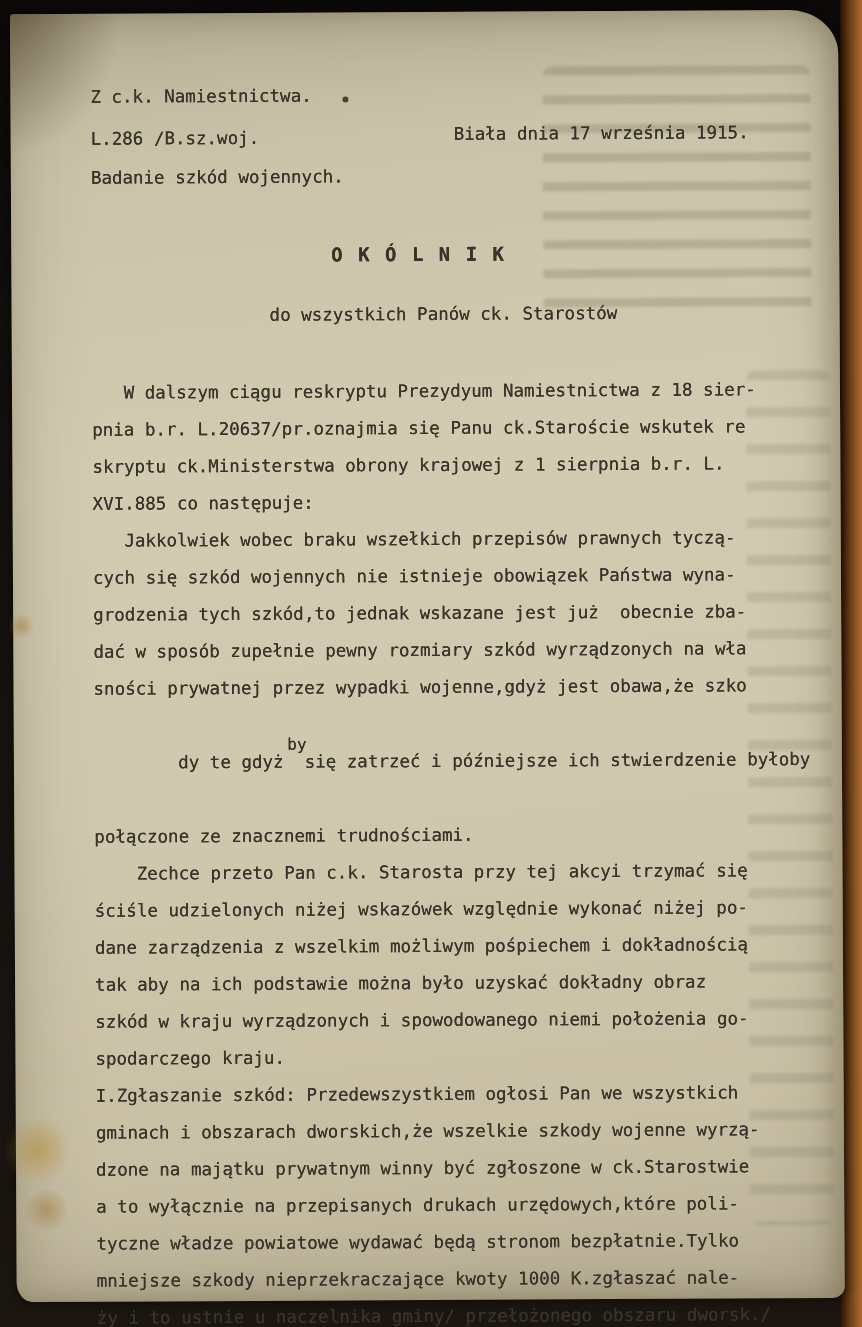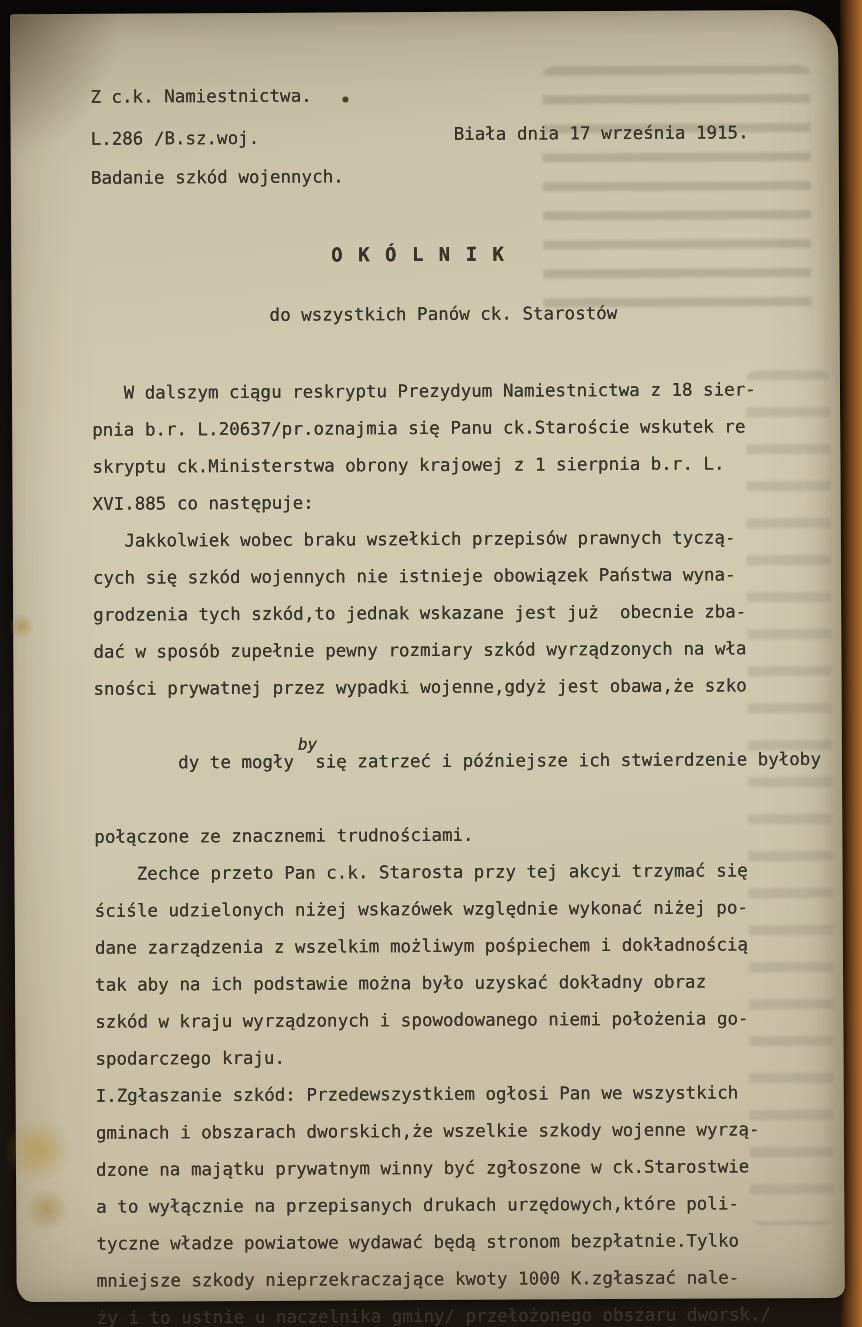--- a/index.html
+++ b/index.html
@@ -37,21 +37,21 @@
     margin-top:52px; margin-left:240px;
     font-size:19px; font-weight:bold; letter-spacing:2px;
     line-height:27px; white-space:pre;
   }
   .subtitle { margin-top:33px; margin-left:178px; line-height:26px; white-space:pre; }
   .body-text { margin-top:46px; }
   .line { line-height:37px; white-space:pre; }
   .ins-anchor { position:relative; display:inline-block; width:0; }
   .ins {
     position:absolute; left:0.4ch; bottom:15px;
-    font-size:16px; line-height:16px; white-space:pre;font-style:italic;
+    font-size:16px; line-height:16px; white-space:pre;
   }
   
   .bleed {
     position:absolute; pointer-events:none;
     filter:blur(1.8px);
     border-radius:10px;
   }
   .bleed-top-right {
     right:28px; top:55px; width:268px; height:252px; opacity:0.38;
     background:repeating-linear-gradient(180deg, rgba(103,98,80,0.65) 0 9px, rgba(0,0,0,0) 9px 29px);
@@ -116,21 +116,21 @@
           <div class="line">pnia b.r. L.20637/pr.oznajmia się Panu ck.Staroście wskutek re</div>
           <div class="line">skryptu ck.Ministerstwa obrony krajowej z 1 sierpnia b.r. L.</div>
           <div class="line">XVI.885 co następuje:</div>
           <div class="line">   Jakkolwiek wobec braku wszełkich przepisów prawnych tyczą-</div>
           <div class="line">cych się szkód wojennych nie istnieje obowiązek Państwa wyna-</div>
           <div class="line">grodzenia tych szkód,to jednak wskazane jest już  obecnie zba-</div>
           <div class="line">dać w sposób zupełnie pewny rozmiary szkód wyrządzonych na wła</div>
           <div class="line">sności prywatnej przez wypadki wojenne,gdyż jest obawa,że szko</div>
         </div>
       <div class="line">
-        <span>dy te mogły</span><span class="ins-anchor"><span class="ins">by</span></span><span>  się zatrzeć i późniejsze ich stwierdzenie byłoby</span>
+        <span>dy te gdyż</span><span class="ins-anchor"><span class="ins">by</span></span><span>  się zatrzeć i późniejsze ich stwierdzenie byłoby</span>
       </div>
       <div>
           <div class="line">połączone ze znacznemi trudnościami.</div>
           <div class="line">    Zechce przeto Pan c.k. Starosta przy tej akcyi trzymać się</div>
           <div class="line">ściśle udzielonych niżej wskazówek względnie wykonać niżej po-</div>
           <div class="line">dane zarządzenia z wszelkim możliwym pośpiechem i dokładnością</div>
           <div class="line">tak aby na ich podstawie można było uzyskać dokładny obraz</div>
           <div class="line">szkód w kraju wyrządzonych i spowodowanego niemi położenia go-</div>
           <div class="line">spodarczego kraju.</div>
           <div class="line">I.Zgłaszanie szkód: Przedewszystkiem ogłosi Pan we wszystkich</div>

